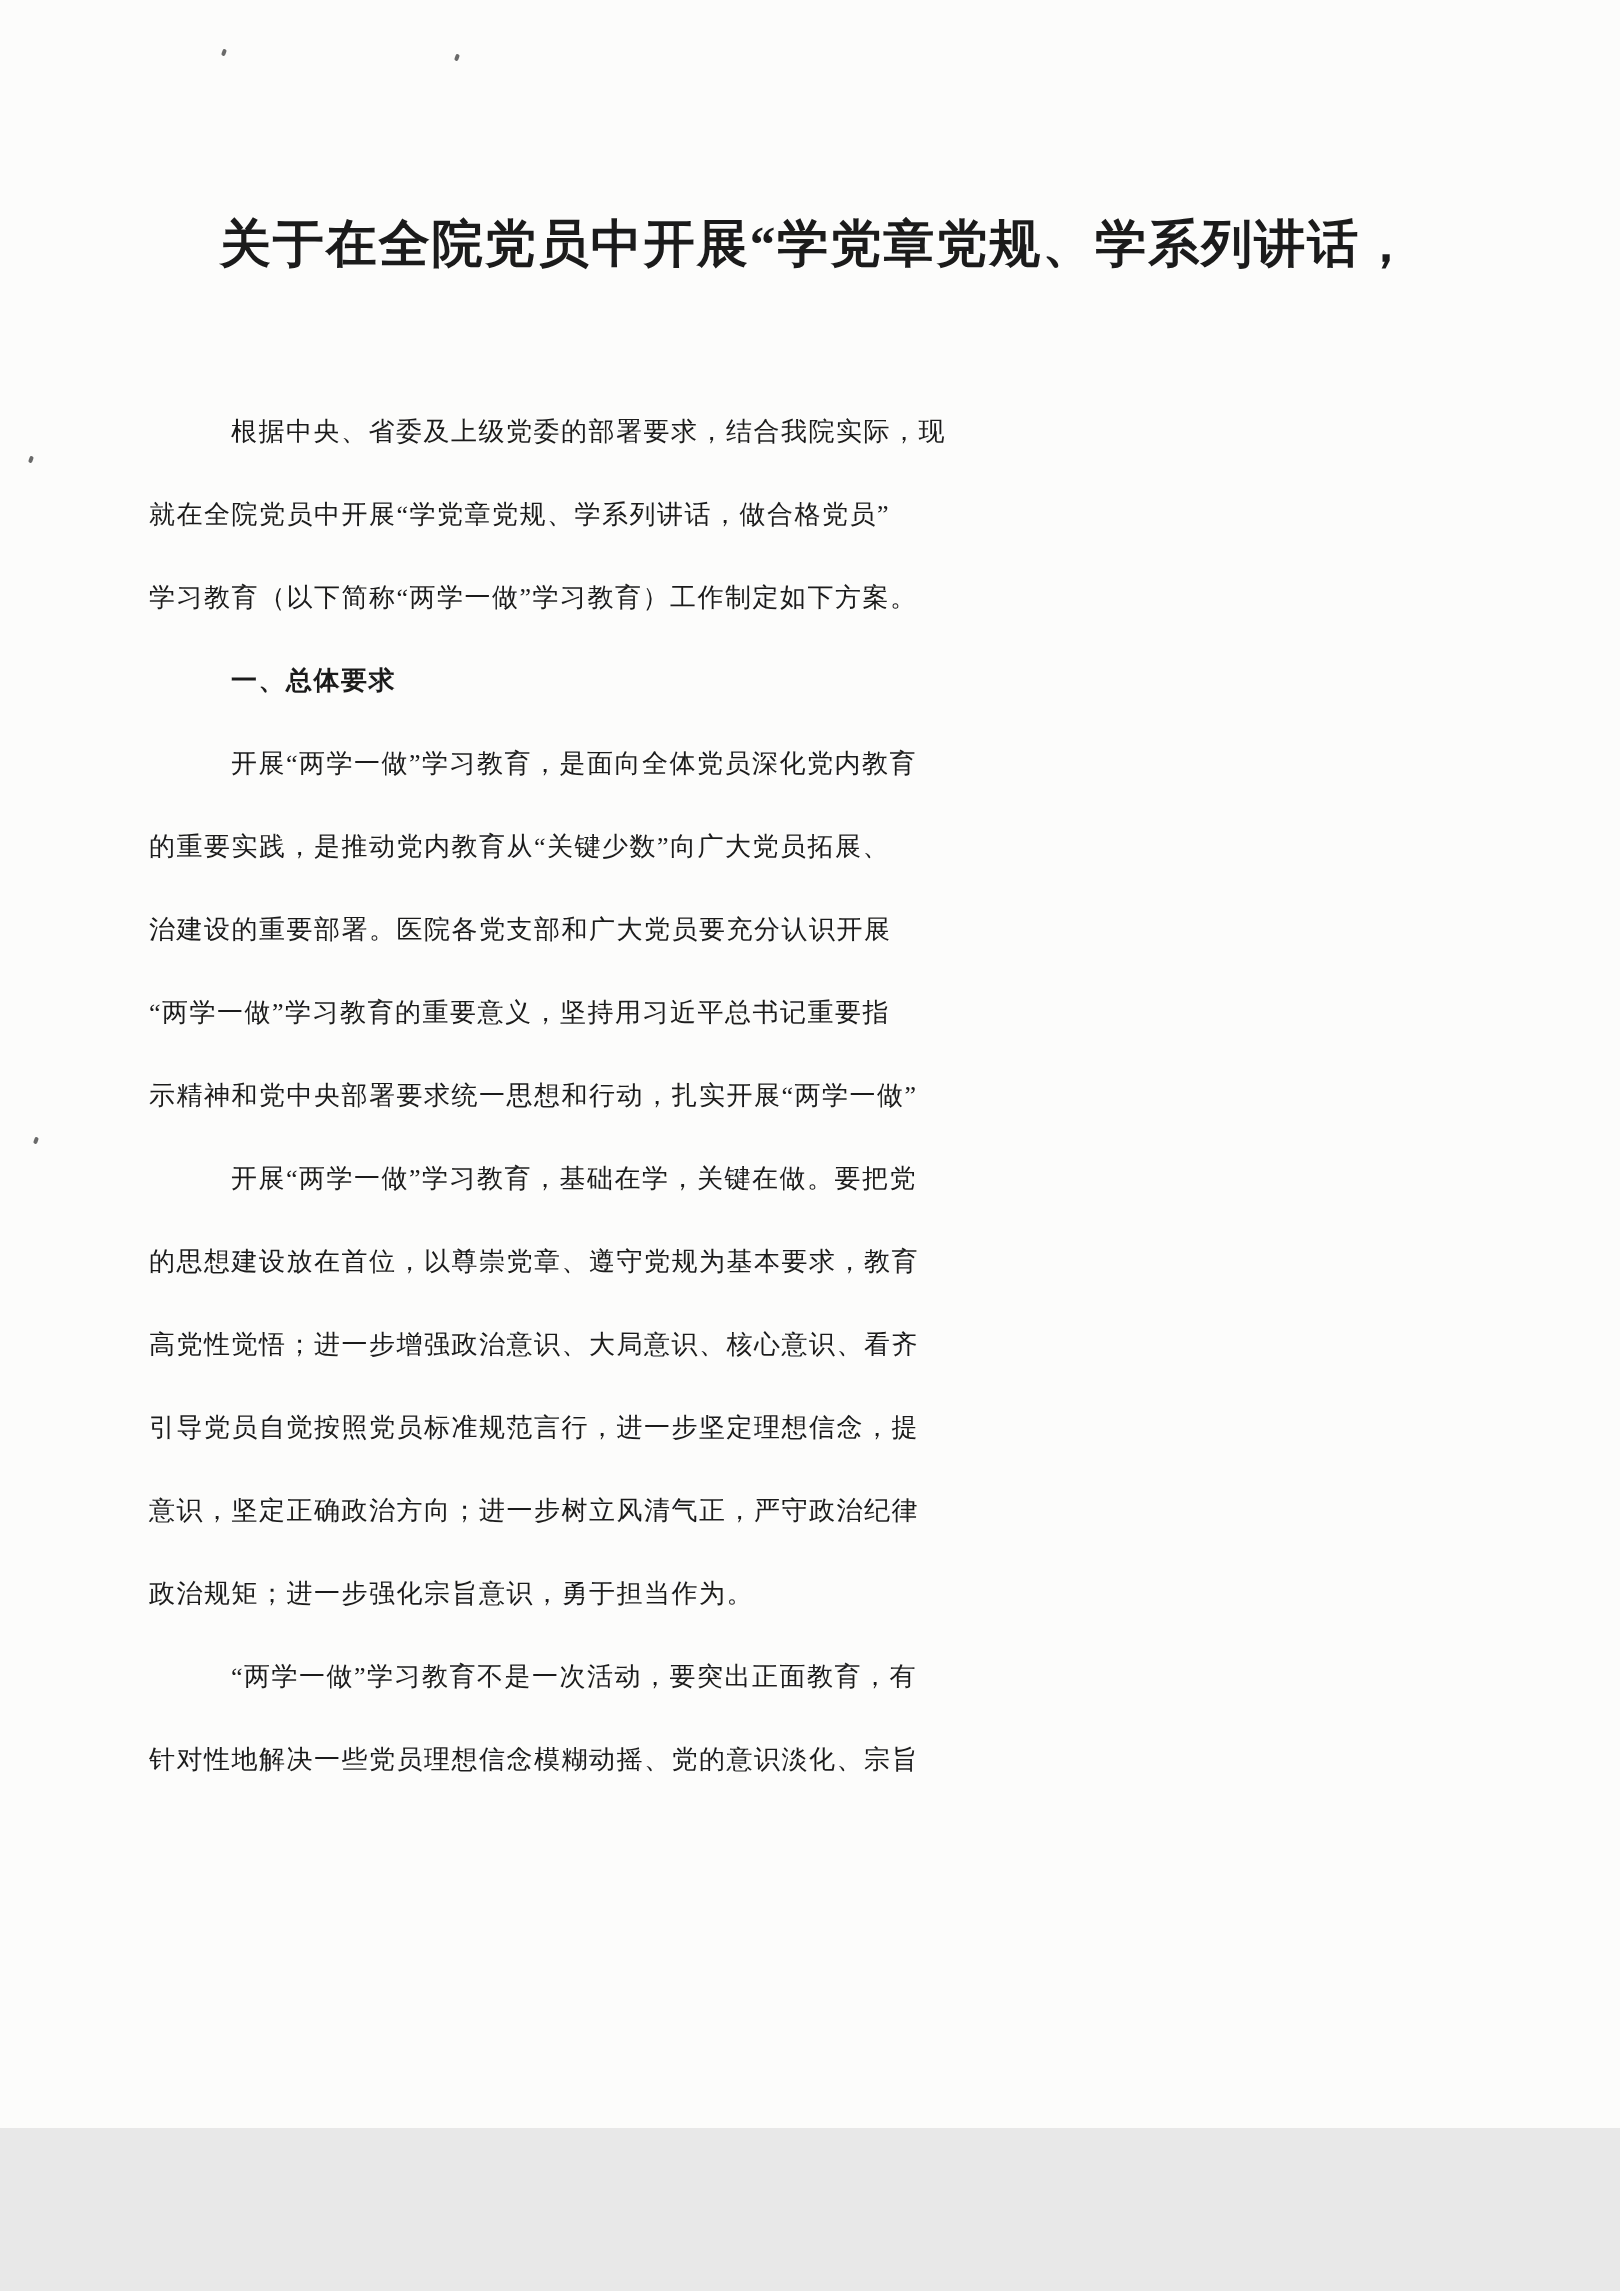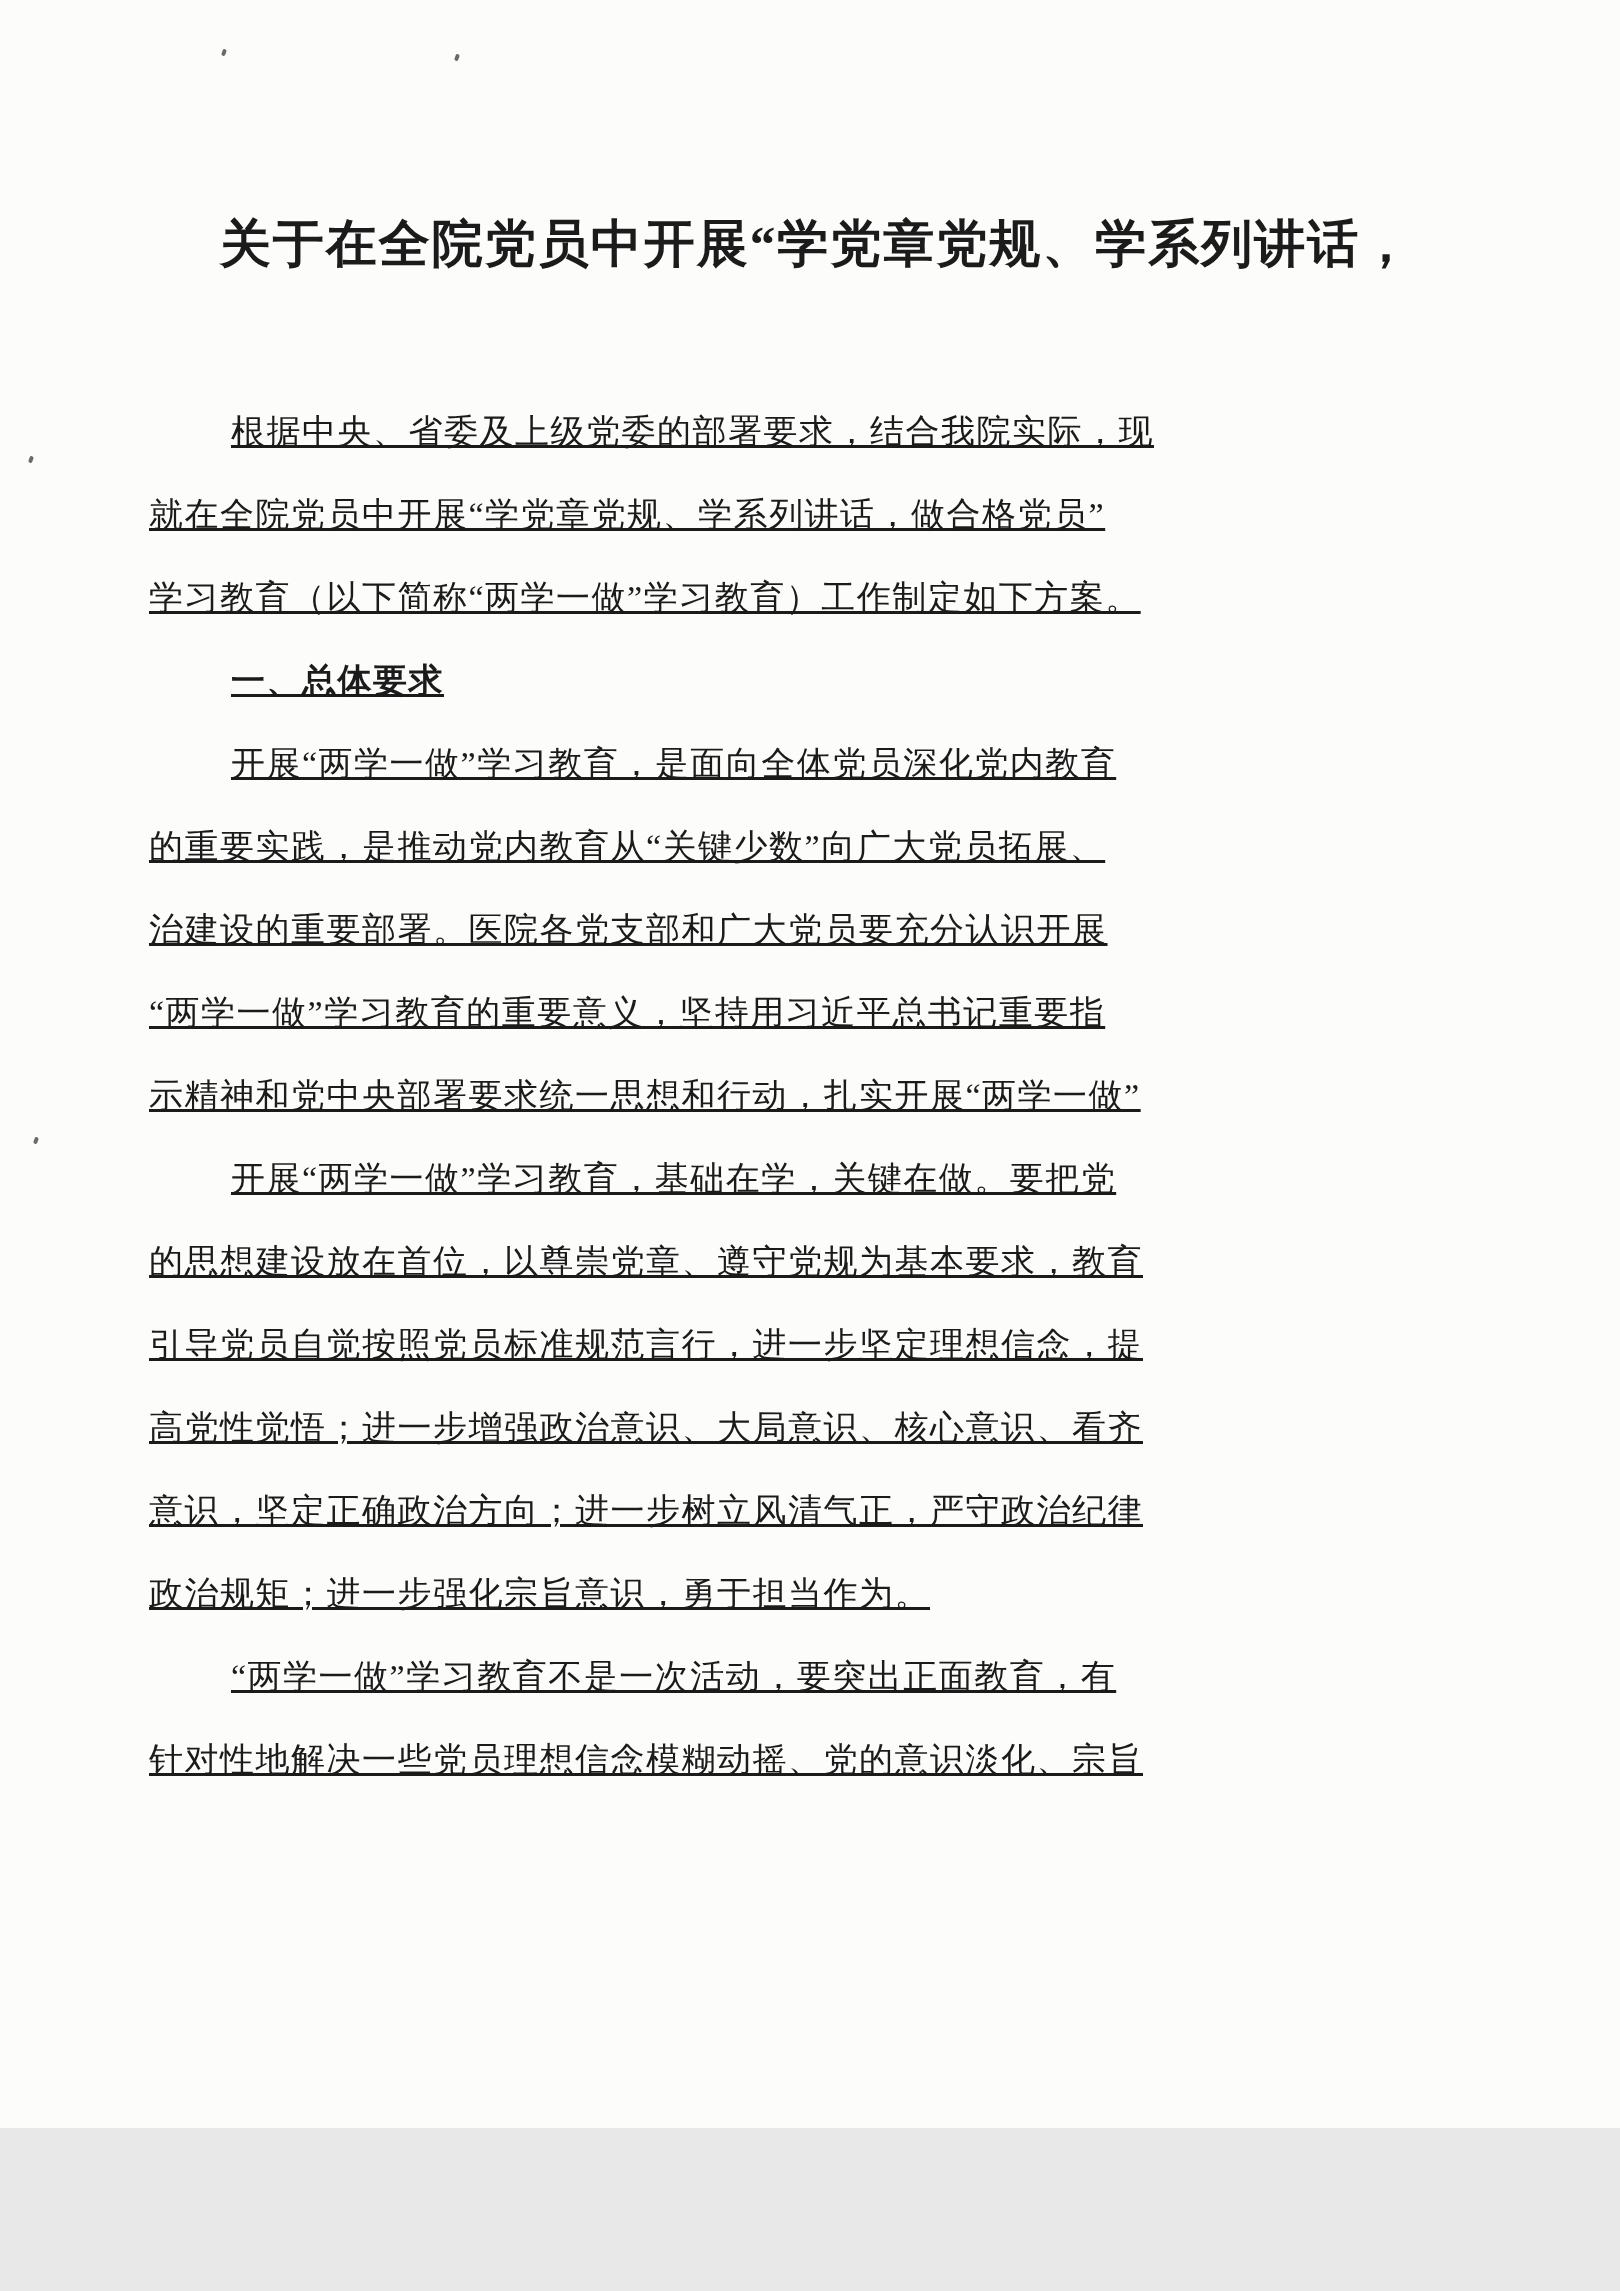--- a/index.html
+++ b/index.html
@@ -22,24 +22,23 @@
   .doc-title {
     margin-top: 200px;
     text-align: center;
     font-weight: 700;
     font-size: 51px;
     line-height: 88px;
     letter-spacing: 2px;
   }
   .doc-body {
     margin-top: 102px;
-    font-size: 34px;
+    font-size: 26px;
     line-height: 83px;
     letter-spacing: 1.5px;
-    text-decoration: underline;
   }
   .block { margin: 0; }
   .line { white-space: nowrap; }
   .line.indent { text-indent: 82px; }
   .block.heading .line { font-weight: 700; }
   .speck {
     position: absolute;
     background: #3a3a3a;
     width: 3.9px; height: 6.9px;
     border-radius: 2px;
@@ -78,22 +77,22 @@
         <div class="block paragraph">
           <div class="line indent">开展“两学一做”学习教育，是面向全体党员深化党内教育</div>
           <div class="line">的重要实践，是推动党内教育从“关键少数”向广大党员拓展、</div>
           <div class="line">治建设的重要部署。医院各党支部和广大党员要充分认识开展</div>
           <div class="line">“两学一做”学习教育的重要意义，坚持用习近平总书记重要指</div>
           <div class="line">示精神和党中央部署要求统一思想和行动，扎实开展“两学一做”</div>
         </div>
         <div class="block paragraph">
           <div class="line indent">开展“两学一做”学习教育，基础在学，关键在做。要把党</div>
           <div class="line">的思想建设放在首位，以尊崇党章、遵守党规为基本要求，教育</div>
+          <div class="line">高党性觉悟；进一步增强政治意识、大局意识、核心意识、看齐</div>
           <div class="line">引导党员自觉按照党员标准规范言行，进一步坚定理想信念，提</div>
-          <div class="line">高党性觉悟；进一步增强政治意识、大局意识、核心意识、看齐</div>
           <div class="line">意识，坚定正确政治方向；进一步树立风清气正，严守政治纪律</div>
           <div class="line">政治规矩；进一步强化宗旨意识，勇于担当作为。</div>
         </div>
         <div class="block paragraph">
           <div class="line indent">“两学一做”学习教育不是一次活动，要突出正面教育，有</div>
           <div class="line">针对性地解决一些党员理想信念模糊动摇、党的意识淡化、宗旨</div>
         </div>
       </div>
 
   </div>

